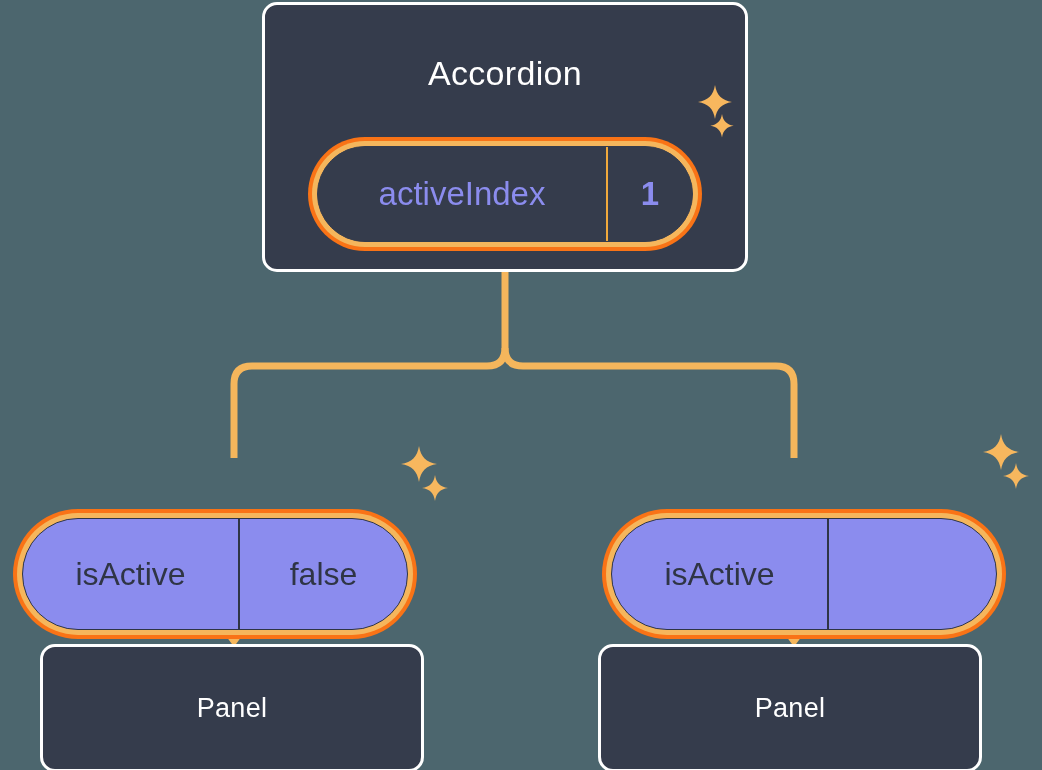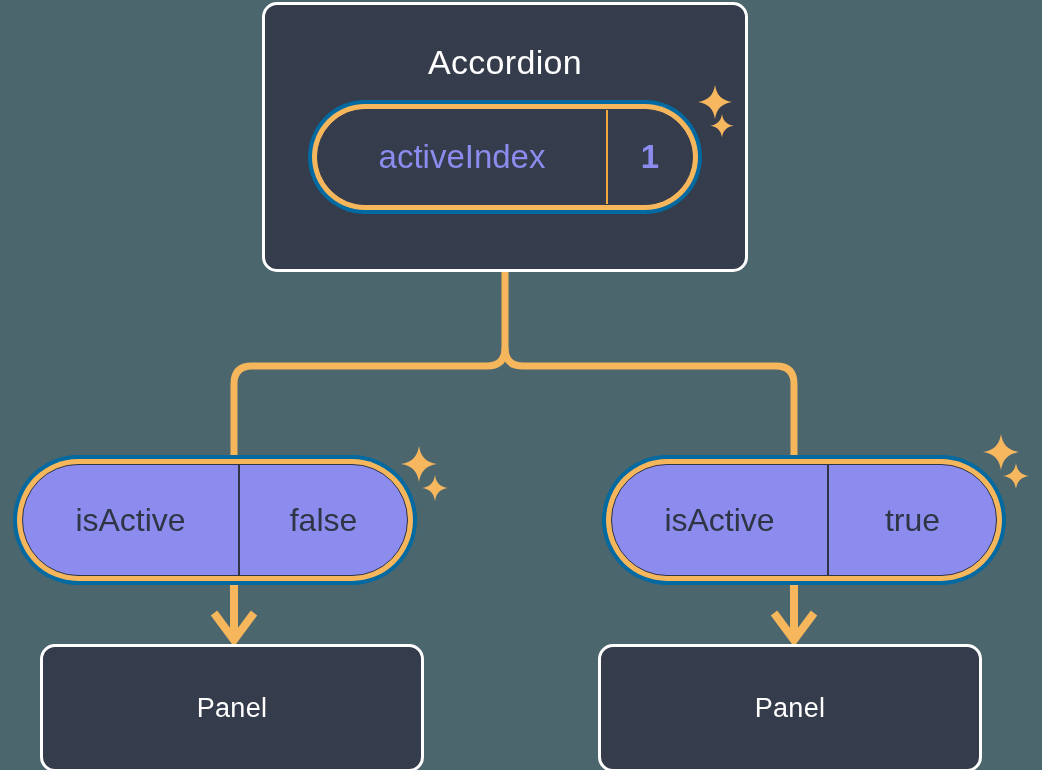--- a/index.html
+++ b/index.html
@@ -47,21 +47,21 @@
     white-space: nowrap;
   }
 
   #accordion-card {
     left: 262px;
     top: 2px;
     width: 486px;
     height: 270px;
   }
   #accordion-card .card-title {
-    margin-top: 38px;
+    margin-top: 49px;
   }
 
   .panel-card {
     width: 384px;
     height: 128px;
     top: 644px;
     display: flex;
     align-items: center;
     justify-content: center;
   }
@@ -69,23 +69,24 @@
   #panel-card-right { left: 598px; }
   .panel-card .card-title {
     font-size: 27px;
   }
 
   
   
   .pill-outer {
     position: absolute;
     box-sizing: border-box;
-    background: #0369a1;
+    background: #f97316;
     border-radius: 999px;
     padding: 4px;
+    margin-top: 37px;
   }
   .pill-mid {
     box-sizing: border-box;
     width: 100%;
     height: 100%;
     background: #F5B65C;
     border-radius: 999px;
     padding: 5px;
   }
   .pill-inner {
@@ -124,21 +125,21 @@
   }
   #pill-active-index .pill-val {
     flex: 1;
     color: #8B8CEE;
     font-size: 33px;
     font-weight: 700;
   }
 
   
   .pill-prop {
-    top: 455px;
+    top: 472px;
     width: 404px;
     height: 130px;
   }
   .pill-prop .pill-inner {
     background: #8B8CEE;
     border: 1px solid #2F3545;
   }
   .pill-prop .pill-key {
     width: 215px;
     color: #2F3545;
@@ -215,21 +216,20 @@
     <path d="M22 3 C23.7 13.8 29.2 19.3 40 21 C29.2 22.7 23.7 28.2 22 39 C20.3 28.2 14.8 22.7 4 21 C14.8 19.3 20.3 13.8 22 3 Z" fill="#F7B75E"></path>
   </svg>
   <svg class="sparkle" style="left:419px; top:473px;" width="32" height="32" viewBox="0 0 32 32">
     <path d="M16 2 C17.2 10 21 13.8 29 15 C21 16.2 17.2 20 16 28 C14.8 20 11 16.2 3 15 C11 13.8 14.8 10 16 2 Z" fill="#F7B75E"></path>
   </svg>
 
   <div class="pill-outer pill-prop" id="pill-is-active-right">
     <div class="pill-mid">
       <div class="pill-inner">
         <span class="pill-key">isActive</span>
-        <span class="pill-val">true</span>
       </div>
     </div>
   </div>
 
   <svg class="sparkle" style="left:979px; top:431px;" width="44" height="44" viewBox="0 0 44 44">
     <path d="M22 3 C23.7 13.8 29.2 19.3 40 21 C29.2 22.7 23.7 28.2 22 39 C20.3 28.2 14.8 22.7 4 21 C14.8 19.3 20.3 13.8 22 3 Z" fill="#F7B75E"></path>
   </svg>
   <svg class="sparkle" style="left:1000px; top:461px;" width="32" height="32" viewBox="0 0 32 32">
     <path d="M16 2 C17.2 10 21 13.8 29 15 C21 16.2 17.2 20 16 28 C14.8 20 11 16.2 3 15 C11 13.8 14.8 10 16 2 Z" fill="#F7B75E"></path>
   </svg>

